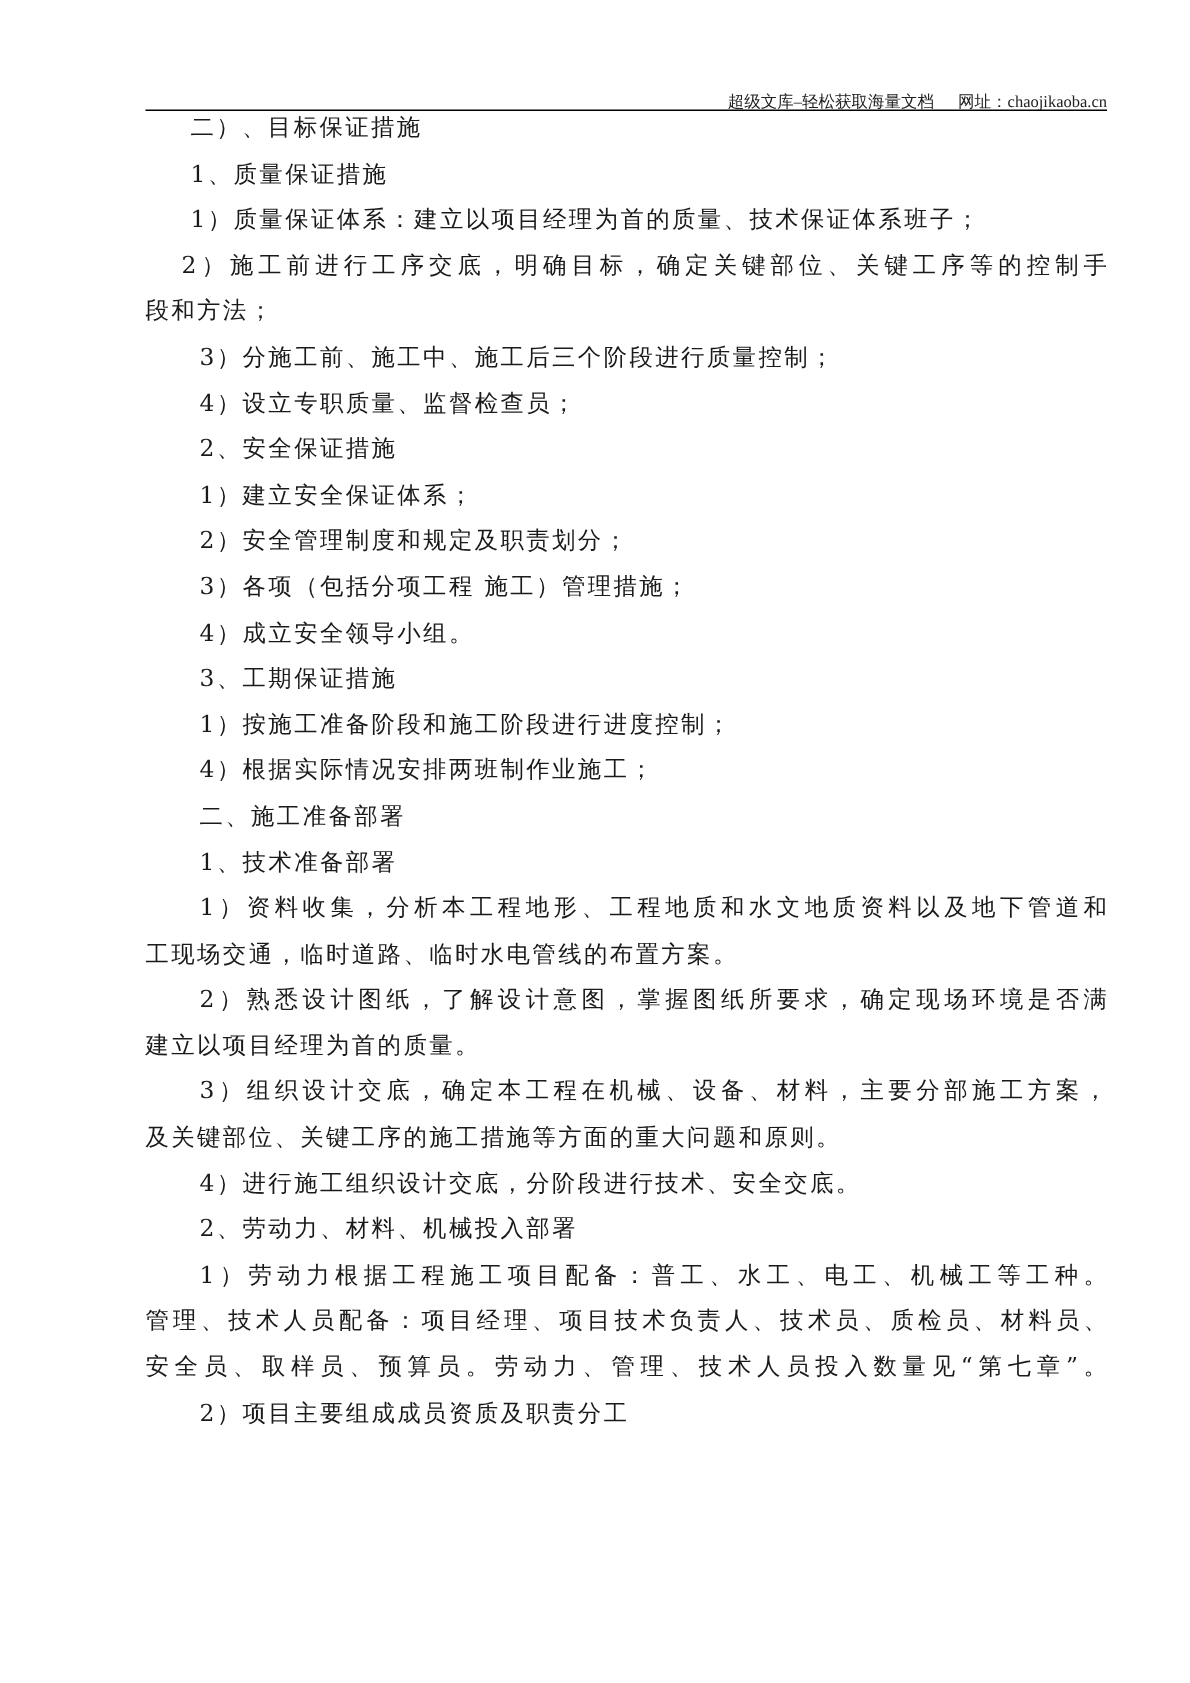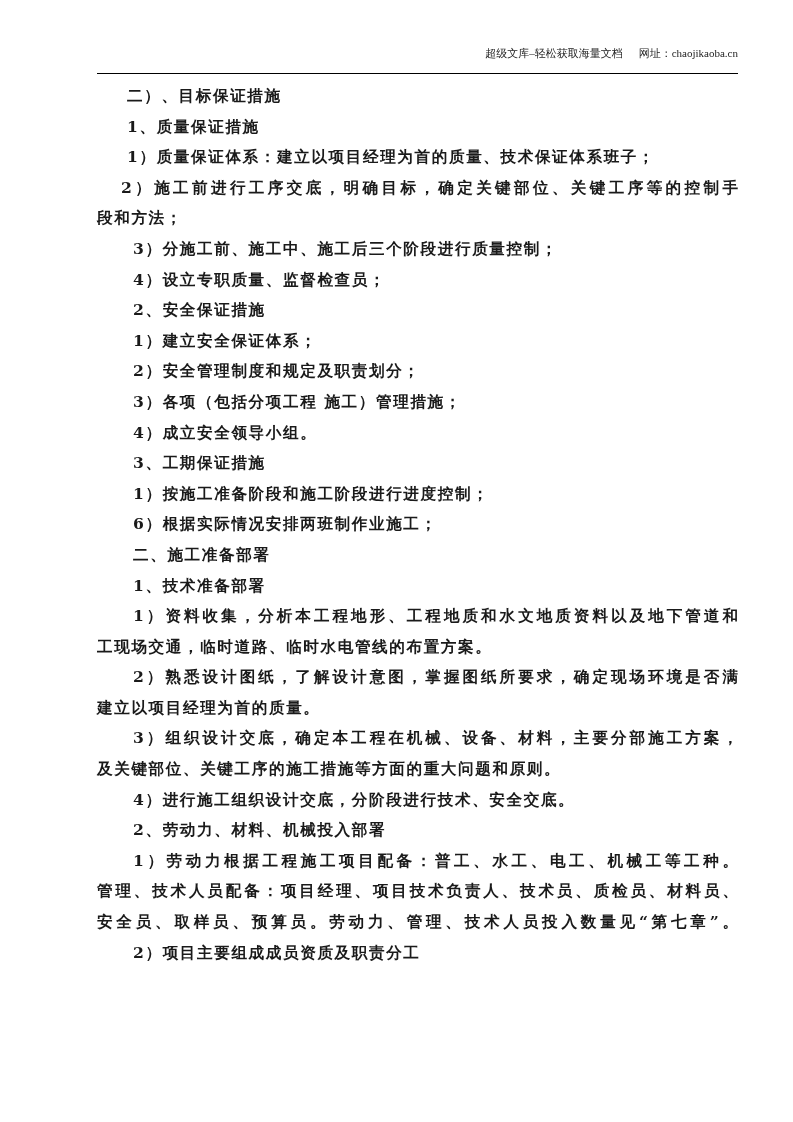--- a/index.html
+++ b/index.html
@@ -12,43 +12,42 @@
       height: 1122px;
       position: relative;
       overflow: hidden;
       font-family: "DejaVu Serif", "Liberation Serif", serif;
       color: #1a1a1a;
     }
     .header {
       position: absolute;
       left: 97px;
       right: 55px;
-      top: 45px;
+      top: 60px;
       height: 16px;
       text-align: right;
       font-size: 11px;
       line-height: 16px;
       color: #222;
       font-family: "Liberation Serif", "DejaVu Serif", serif;
     }
     .header .sep { display: inline-block; width: 16px; }
     .rule {
       position: absolute;
       left: 97px;
       right: 55px;
       top: 73px;
       height: 0;
       border-top: 1px solid #000;
     }
     .body {
       position: absolute;
       left: 97px;
-      top: 81px;
+      top: 70px;
       width: 641px;
-      font-weight: bold;
     }
     .line {
       font-size: 15.6px;
       line-height: 30.6px;
       height: 30.6px;
       white-space: nowrap;
       letter-spacing: 1.6px;
       overflow: visible;
     }
     .ind1 { padding-left: 30px; }
@@ -78,21 +77,21 @@
     <div class="line ind0">段和方法；</div>
     <div class="line ind3">3）分施工前、施工中、施工后三个阶段进行质量控制；</div>
     <div class="line ind3">4）设立专职质量、监督检查员；</div>
     <div class="line ind3">2、安全保证措施</div>
     <div class="line ind3">1）建立安全保证体系；</div>
     <div class="line ind3">2）安全管理制度和规定及职责划分；</div>
     <div class="line ind3">3）各项（包括分项工程 施工）管理措施；</div>
     <div class="line ind3">4）成立安全领导小组。</div>
     <div class="line ind3">3、工期保证措施</div>
     <div class="line ind3">1）按施工准备阶段和施工阶段进行进度控制；</div>
-    <div class="line ind3">6）根据实际情况安排两班制作业施工；</div>
+    <div class="line ind3">4）根据实际情况安排两班制作业施工；</div>
     <div class="line ind3">二、施工准备部署</div>
     <div class="line ind3">1、技术准备部署</div>
     <div class="line ind3 justify">1）资料收集，分析本工程地形、工程地质和水文地质资料以及地下管道和</div>
     <div class="line ind0">工现场交通，临时道路、临时水电管线的布置方案。</div>
     <div class="line ind3 justify">2）熟悉设计图纸，了解设计意图，掌握图纸所要求，确定现场环境是否满</div>
     <div class="line ind0">建立以项目经理为首的质量。</div>
     <div class="line ind3 justify">3）组织设计交底，确定本工程在机械、设备、材料，主要分部施工方案，</div>
     <div class="line ind0">及关键部位、关键工序的施工措施等方面的重大问题和原则。</div>
     <div class="line ind3">4）进行施工组织设计交底，分阶段进行技术、安全交底。</div>
     <div class="line ind3">2、劳动力、材料、机械投入部署</div>

